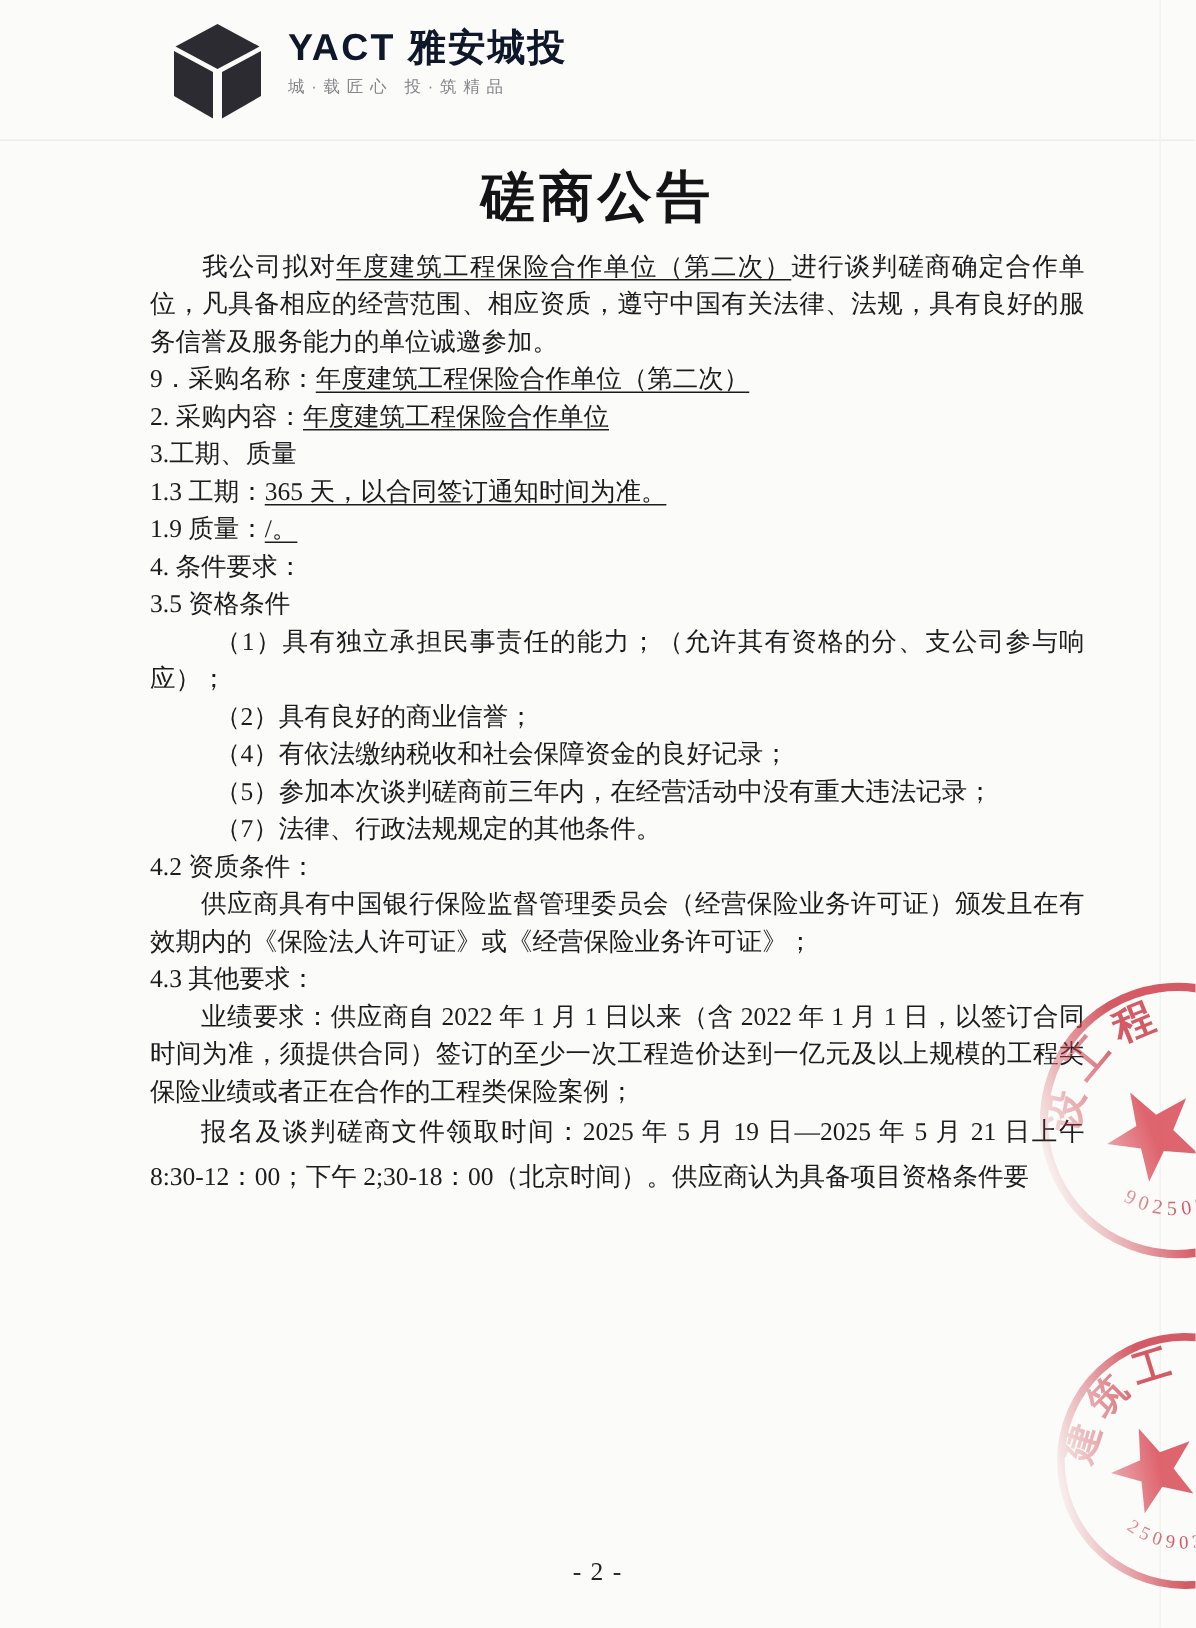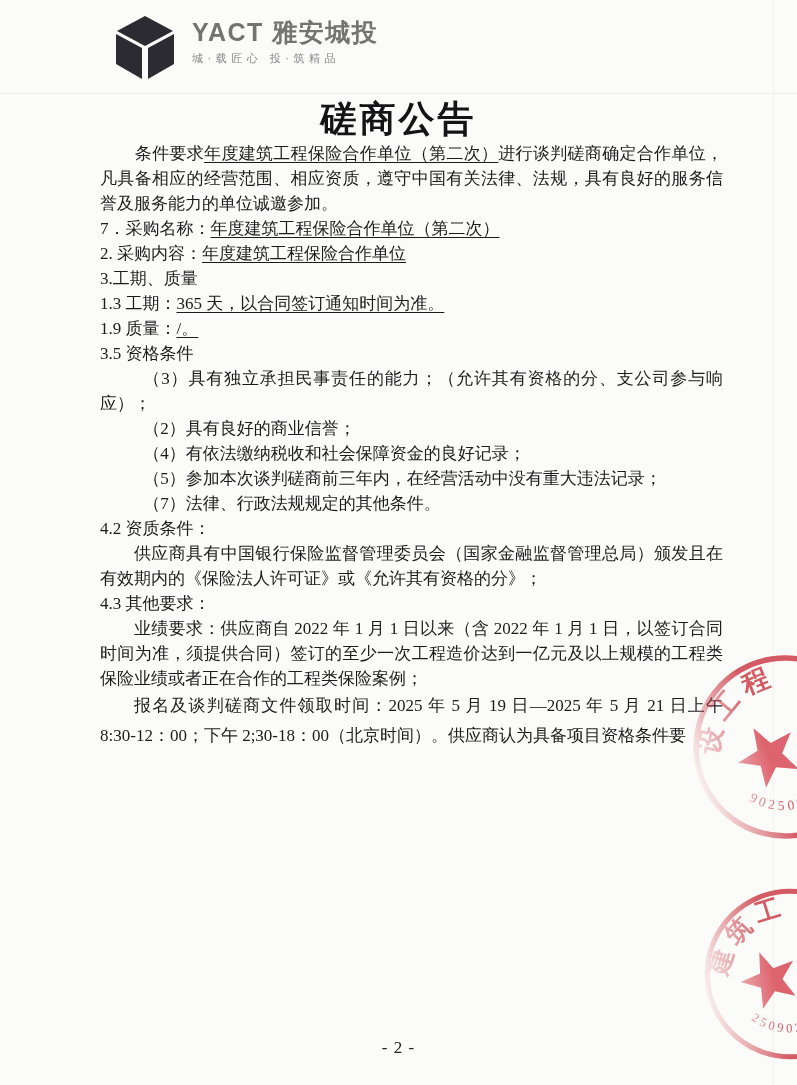--- a/index.html
+++ b/index.html
@@ -7,28 +7,28 @@
     width:797px;height:1085px;position:relative;overflow:hidden;
     background:#fbfbf9;
     font-family:"Liberation Serif","DejaVu Serif",serif;
     color:#1c1c1e;
   }
   .page{position:absolute;inset:0;}
   
   .logo-row{position:absolute;left:113px;top:13px;display:flex;gap:15px;align-items:flex-start;}
   .cube{flex:0 0 auto;}
   .brand-text{padding-top:7px;font-family:"Liberation Sans","DejaVu Sans",sans-serif;}
-  .brand-name{font-size:25px;font-weight:bold;color:#737373;letter-spacing:1.5px;line-height:1;text-align:right;}
+  .brand-name{font-size:25px;font-weight:bold;color:#0f172a;letter-spacing:1.5px;line-height:1;text-align:right;}
   .brand-tagline{margin-top:8px;font-size:11px;color:#85858a;letter-spacing:4.5px;line-height:1;}
   
   .scanline{position:absolute;left:0;top:93px;width:100%;height:1px;background:#ededea;}
   .foldline{position:absolute;left:773px;top:0;width:1px;height:100%;background:#f2f2ef;}
   
   .content{position:absolute;top:97px;left:0;width:100%;}
-  .title{margin:0;text-align:center;font-size:36px;line-height:44px;font-weight:bold;color:#141416;letter-spacing:3px;}
+  .title{margin:12px;text-align:center;font-size:36px;line-height:44px;font-weight:bold;color:#141416;letter-spacing:3px;}
   .body-text{margin:0 74px 0 100px;font-size:17px;line-height:25px;text-align:justify;}
   .body-text p{margin:0;}
   .u{text-decoration:underline;text-underline-offset:3px;text-decoration-thickness:1px;}
   .intro{margin-top:20px;text-indent:2.05em;}
   .it1{margin-top:8px;margin-left:2.55em;}
   .it2{margin-left:2.55em;}
   .it3{margin-left:2.4em;}
   .s31{margin-top:7px;margin-left:3.3em;}
   .s32{margin-top:8px;margin-left:3.3em;}
   .sec4{margin-top:10px;margin-left:2.3em;}
@@ -68,38 +68,39 @@
     </div>
   </header>
 
   <div class="scanline"></div>
   <div class="foldline"></div>
 
   <main class="content">
     <h1 class="title">磋商公告</h1>
 
     <div class="body-text">
-      <p class="intro"><span>条件要求</span><span class="u">年度建筑工程保险合作单位（第二次）</span><span>进行谈判磋商确定合作单位，凡具备相应的经营范围、相应资质，遵守中国有关法律、法规，具有良好的服务信誉及服务能力的单位诚邀参加。</span></p>
+      <p class="intro"><span>我公司拟对</span><span class="u">年度建筑工程保险合作单位（第二次）</span><span>进行谈判磋商确定合作单位，凡具备相应的经营范围、相应资质，遵守中国有关法律、法规，具有良好的服务信誉及服务能力的单位诚邀参加。</span></p>
 
-      <p class="it1"><span>7．采购名称：</span><span class="u">年度建筑工程保险合作单位（第二次） </span></p>
+      <p class="it1"><span>9．采购名称：</span><span class="u">年度建筑工程保险合作单位（第二次） </span></p>
       <p class="it2"><span>2. 采购内容：</span><span class="u">年度建筑工程保险合作单位</span></p>
       <p class="it3"><span>3.工期、质量</span></p>
       <p class="s31"><span>1.3 工期：</span><span class="u">365 天，以合同签订通知时间为准。 </span></p>
       <p class="s32"><span>1.9 质量：</span><span class="u">/。 </span></p>
 
+      <p class="sec4">4. 条件要求：</p>
       <p class="s41">3.5 资格条件</p>
 
-      <p class="q q1">（3）具有独立承担民事责任的能力；（允许其有资格的分、支公司参与响应）；</p>
+      <p class="q q1">（1）具有独立承担民事责任的能力；（允许其有资格的分、支公司参与响应）；</p>
       <p class="q">（2）具有良好的商业信誉；</p>
       <p class="q">（4）有依法缴纳税收和社会保障资金的良好记录；</p>
       <p class="q">（5）参加本次谈判磋商前三年内，在经营活动中没有重大违法记录；</p>
       <p class="q">（7）法律、行政法规规定的其他条件。</p>
 
       <p class="s42">4.2 资质条件：</p>
-      <p class="p42">供应商具有中国银行保险监督管理委员会（国家金融监督管理总局）颁发且在有效期内的《保险法人许可证》或《允许其有资格的分》；</p>
+      <p class="p42">供应商具有中国银行保险监督管理委员会（经营保险业务许可证）颁发且在有效期内的《保险法人许可证》或《经营保险业务许可证》；</p>
 
       <p class="s43">4.3 其他要求：</p>
       <p class="p43">业绩要求：供应商自 2022 年 1 月 1 日以来（含 2022 年 1 月 1 日，以签订合同时间为准，须提供合同）签订的至少一次工程造价达到一亿元及以上规模的工程类保险业绩或者正在合作的工程类保险案例；</p>
 
       <p class="p5">报名及谈判磋商文件领取时间：2025 年 5 月 19 日—2025 年 5 月 21 日上午 8:30-12：00；下午 2;30-18：00（北京时间）。供应商认为具备项目资格条件要</p>
     </div>
   </main>
 
   <footer class="pagenum">- 2 -</footer>
 

